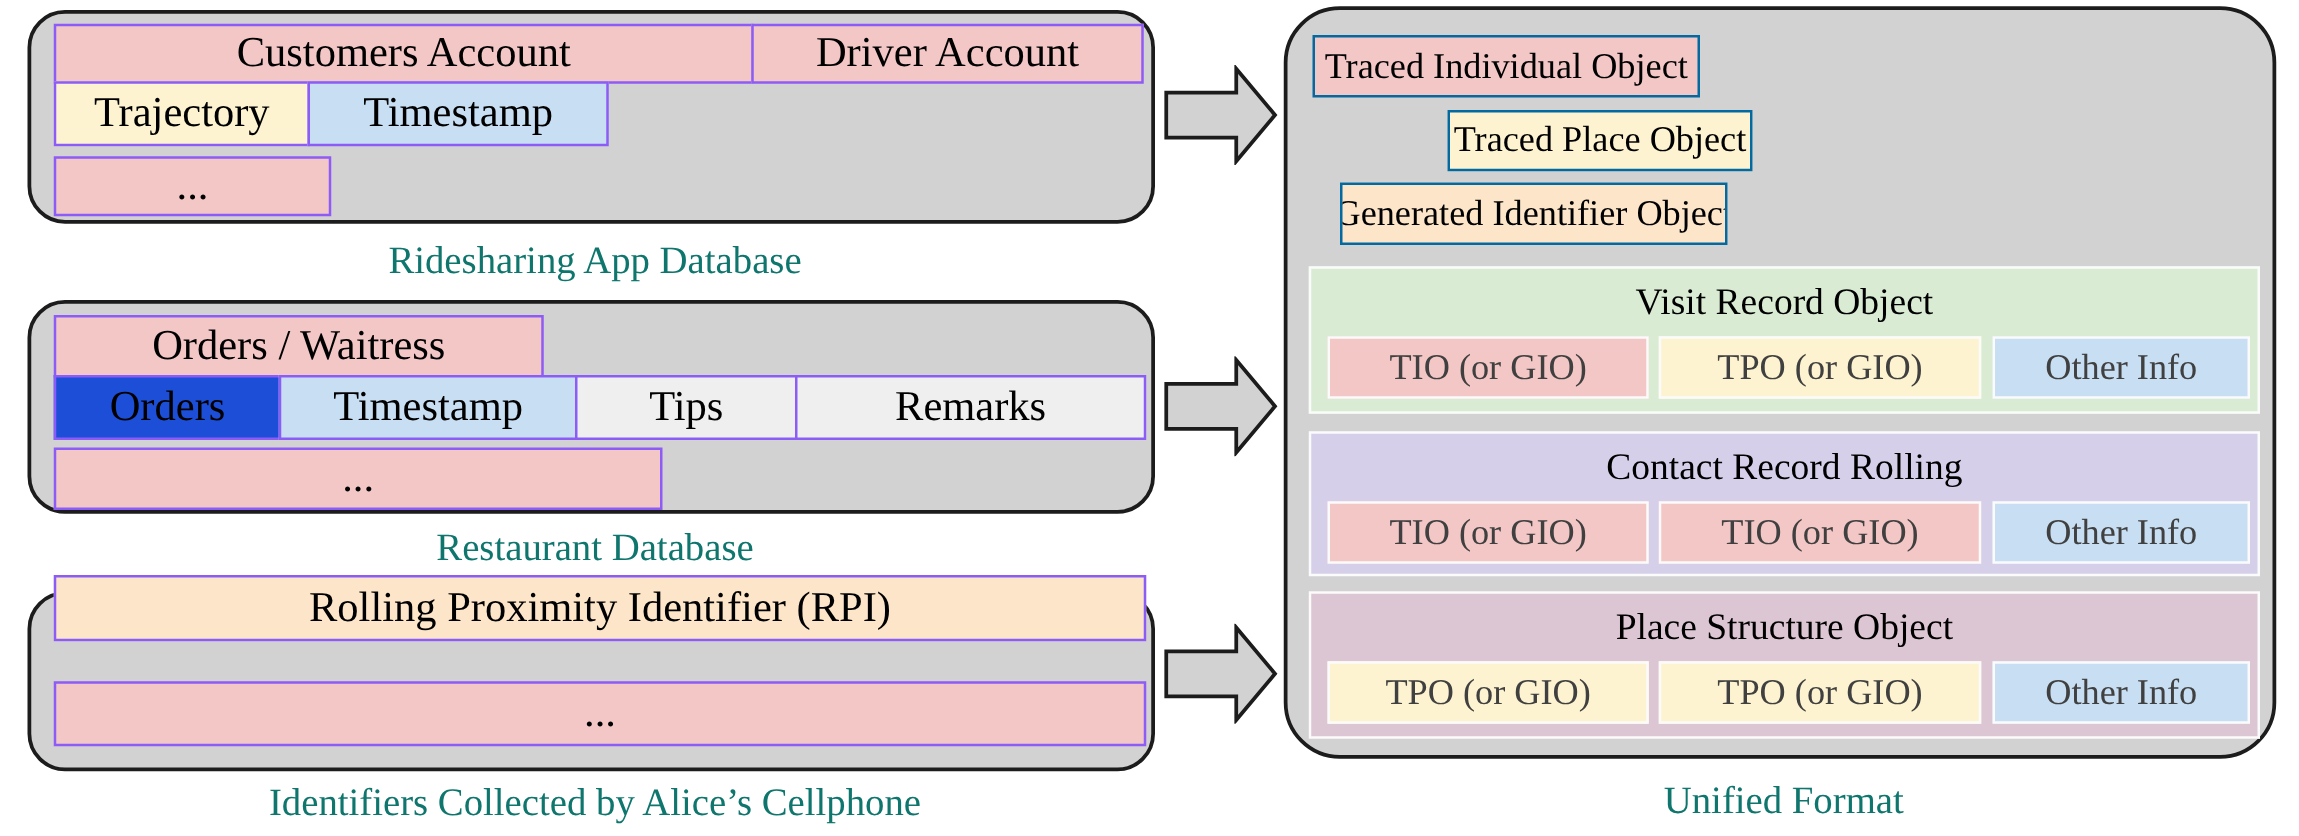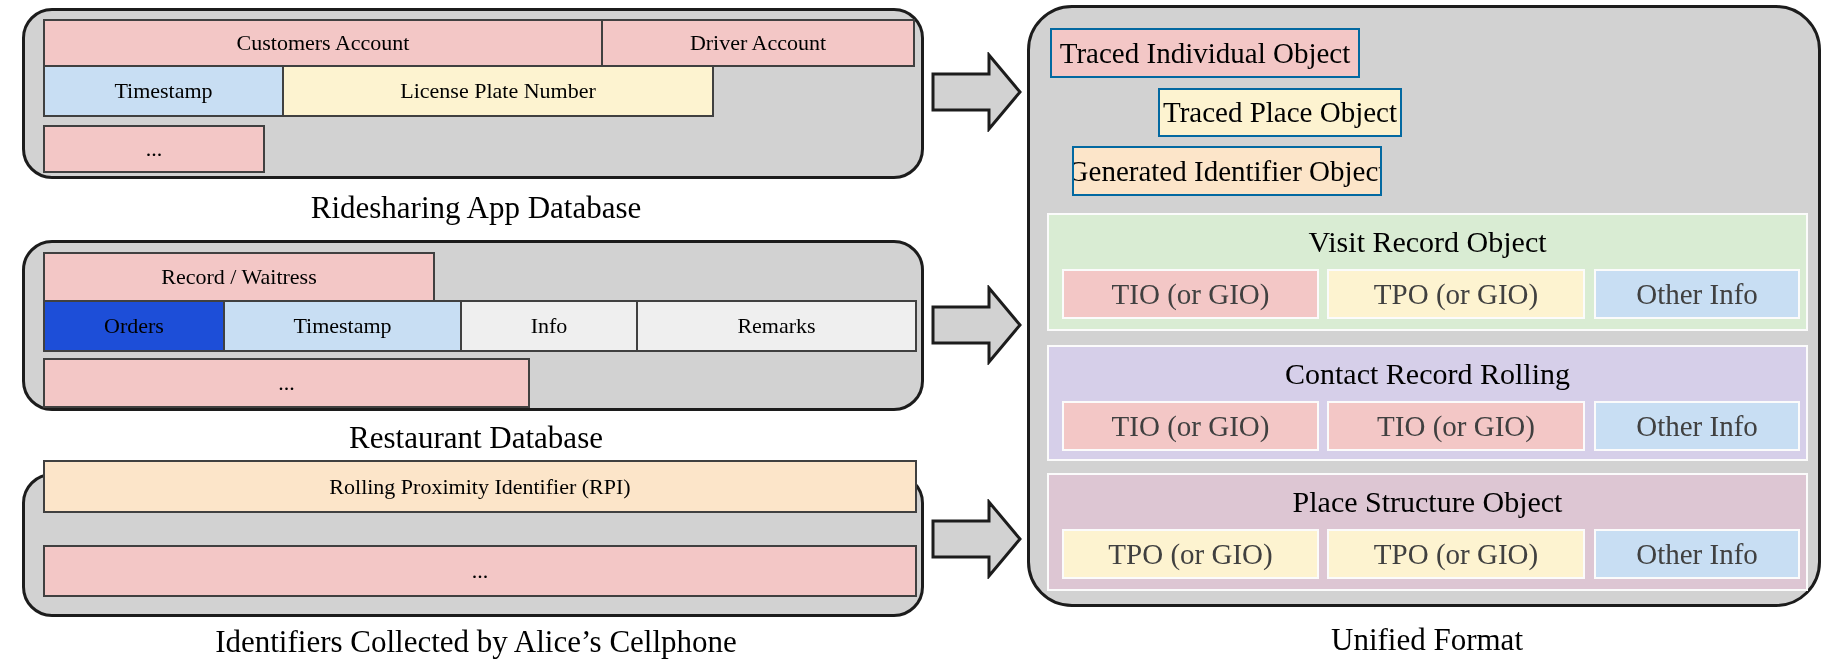--- a/index.html
+++ b/index.html
@@ -1,60 +1,60 @@
 <!DOCTYPE html>
 <html><head>
 <meta charset="utf-8">
 <style>
   html,body{margin:0;padding:0;background:#ffffff;}
   *{box-sizing:border-box;font-family:"Liberation Serif","DejaVu Serif",serif;}
   .canvas{position:relative;width:1839px;height:669px;background:#ffffff;overflow:hidden;}
   .panel{position:absolute;background:#d2d2d2;border:3px solid #1c1c1c;border-radius:30px;}
   .bigpanel{position:absolute;background:#d2d2d2;border:3px solid #1c1c1c;border-radius:45px;}
   .row{position:absolute;display:flex;}
-  .cell{border:2px solid #404040;display:flex;align-items:center;justify-content:center;
-        font-size:22px;color:#000;white-space:nowrap;overflow:hidden;}
+  .cell{border:2px solid #8b5cf6;display:flex;align-items:center;justify-content:center;
+        font-size:34px;color:#000;white-space:nowrap;overflow:hidden;}
   .cell + .cell{margin-left:-2px;}
-  .caption{position:absolute;text-align:center;font-size:31px;color:#000000;white-space:nowrap;}
+  .caption{position:absolute;text-align:center;font-size:31px;color:#0f766e;white-space:nowrap;}
   .chip{position:absolute;border:2px solid #0369a1;display:flex;align-items:center;justify-content:center;
         font-size:29px;color:#000;white-space:nowrap;overflow:hidden;}
   .group{position:absolute;border:2px solid #fbfbfb;}
   .group-title{position:absolute;left:0;top:4px;width:100%;height:46px;display:flex;
         align-items:center;justify-content:center;font-size:30px;color:#000;}
   .gchip{position:absolute;top:54px;height:50px;border:2px solid #fbfbfb;display:flex;
         align-items:center;justify-content:center;font-size:29px;color:#404040;white-space:nowrap;}
   .arrow{position:absolute;width:92px;height:80px;}
 </style>
 </head>
 <body>
 
 <div class="canvas">
 
   <div class="panel" style="left:22px;top:8px;width:902px;height:171px;"></div>
   <div class="row" style="left:43px;top:19px;height:48px;">
     <div class="cell" style="width: 560px; background-color: rgb(243, 199, 198);">Customers Account</div>
     <div class="cell" style="width: 314px; background-color: rgb(243, 199, 198);">Driver Account</div>
   </div>
   <div class="row" style="left:43px;top:65px;height:52px;">
+    <div class="cell" style="width: 205px; background-color: rgb(253, 243, 208);">Trajectory</div>
     <div class="cell" style="width: 241px; background-color: rgb(200, 222, 243);">Timestamp</div>
-    <div class="cell" style="width: 432px; background-color: rgb(253, 243, 208);">License Plate Number</div>
   </div>
   <div class="row" style="left:43px;top:125px;height:48px;">
     <div class="cell" style="width: 222px; background-color: rgb(243, 199, 198);">...</div>
   </div>
   <div class="caption" style="left:22px;top:190px;width:908px;">Ridesharing App Database</div>
 
   <div class="panel" style="left:22px;top:240px;width:902px;height:171px;"></div>
   <div class="row" style="left:43px;top:252px;height:50px;">
-    <div class="cell" style="width: 392px; background-color: rgb(243, 199, 198);">Record / Waitress</div>
+    <div class="cell" style="width: 392px; background-color: rgb(243, 199, 198);">Orders / Waitress</div>
   </div>
   <div class="row" style="left:43px;top:300px;height:52px;">
     <div class="cell" style="width: 182px; background-color: #1d4ed8;">Orders</div>
     <div class="cell" style="width: 239px; background-color: rgb(200, 222, 243);">Timestamp</div>
-    <div class="cell" style="width: 178px; background-color: rgb(239, 239, 239);">Info</div>
+    <div class="cell" style="width: 178px; background-color: rgb(239, 239, 239);">Tips</div>
     <div class="cell" style="width: 281px; background-color: rgb(239, 239, 239);">Remarks</div>
   </div>
   <div class="row" style="left:43px;top:358px;height:50px;">
     <div class="cell" style="width: 487px; background-color: rgb(243, 199, 198);">...</div>
   </div>
   <div class="caption" style="left:22px;top:420px;width:908px;">Restaurant Database</div>
 
   <div class="panel" style="left:22px;top:473px;width:902px;height:144px;"></div>
   <div class="row" style="left:43px;top:460px;height:53px;">
     <div class="cell" style="width: 874px; background-color: rgb(252, 229, 201);">Rolling Proximity Identifier (RPI)</div>

